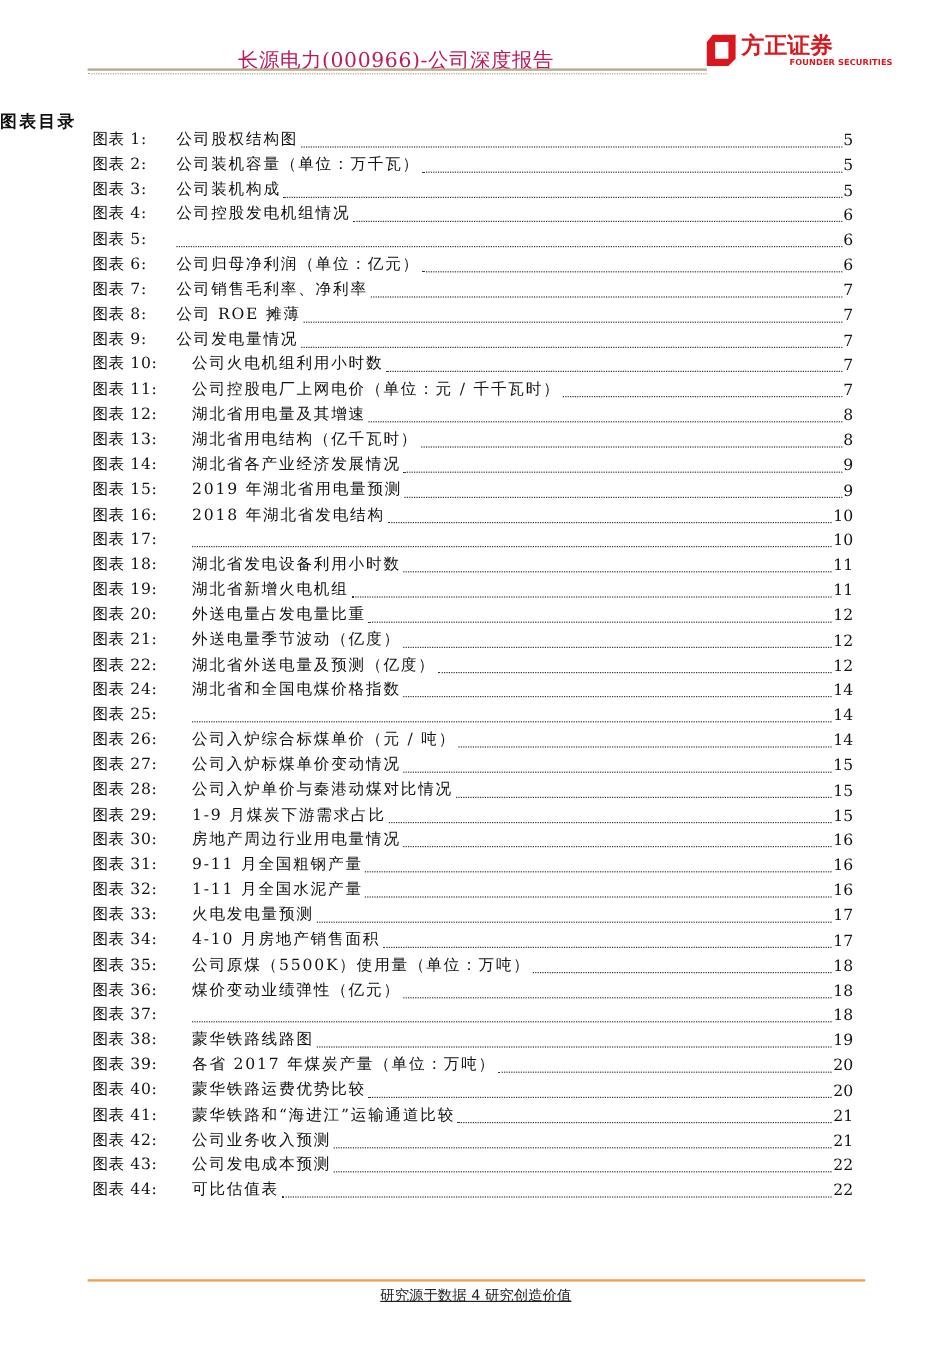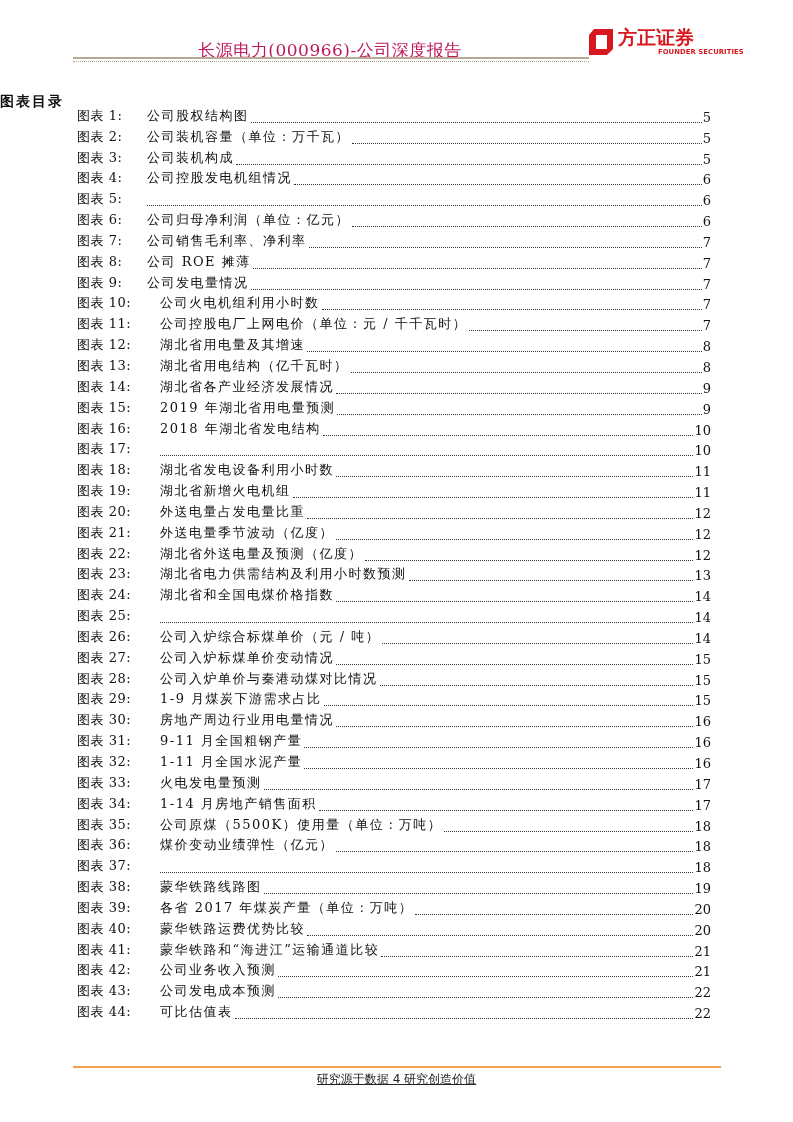--- a/index.html
+++ b/index.html
@@ -181,26 +181,20 @@
       <span class="toc-dots"></span>
       <span class="toc-page">12</span>
     </div>
     <div class="toc-row indent">
       <span class="toc-label">图表 22:</span>
       <span class="toc-text">湖北省外送电量及预测（亿度）</span>
       <span class="toc-dots"></span>
       <span class="toc-page">12</span>
     </div>
     <div class="toc-row indent">
-      <span class="toc-label">图表 23:</span>
-      <span class="toc-text">湖北省电力供需结构及利用小时数预测</span>
-      <span class="toc-dots"></span>
-      <span class="toc-page">13</span>
-    </div>
-    <div class="toc-row indent">
       <span class="toc-label">图表 24:</span>
       <span class="toc-text">湖北省和全国电煤价格指数</span>
       <span class="toc-dots"></span>
       <span class="toc-page">14</span>
     </div>
     <div class="toc-row indent">
       <span class="toc-label">图表 25:</span>
       <span class="toc-dots"></span>
       <span class="toc-page">14</span>
     </div>
@@ -247,21 +241,21 @@
       <span class="toc-page">16</span>
     </div>
     <div class="toc-row indent">
       <span class="toc-label">图表 33:</span>
       <span class="toc-text">火电发电量预测</span>
       <span class="toc-dots"></span>
       <span class="toc-page">17</span>
     </div>
     <div class="toc-row indent">
       <span class="toc-label">图表 34:</span>
-      <span class="toc-text">1-14 月房地产销售面积</span>
+      <span class="toc-text">4-10 月房地产销售面积</span>
       <span class="toc-dots"></span>
       <span class="toc-page">17</span>
     </div>
     <div class="toc-row indent">
       <span class="toc-label">图表 35:</span>
       <span class="toc-text">公司原煤（5500K）使用量（单位：万吨）</span>
       <span class="toc-dots"></span>
       <span class="toc-page">18</span>
     </div>
     <div class="toc-row indent">

